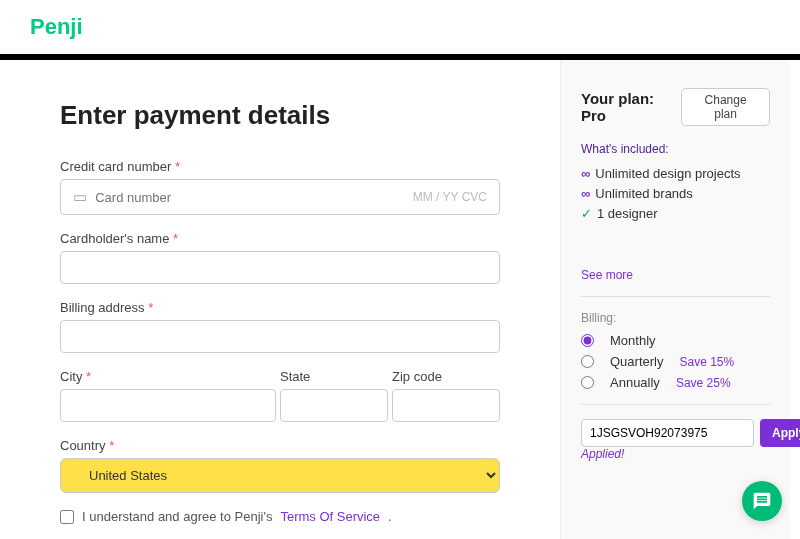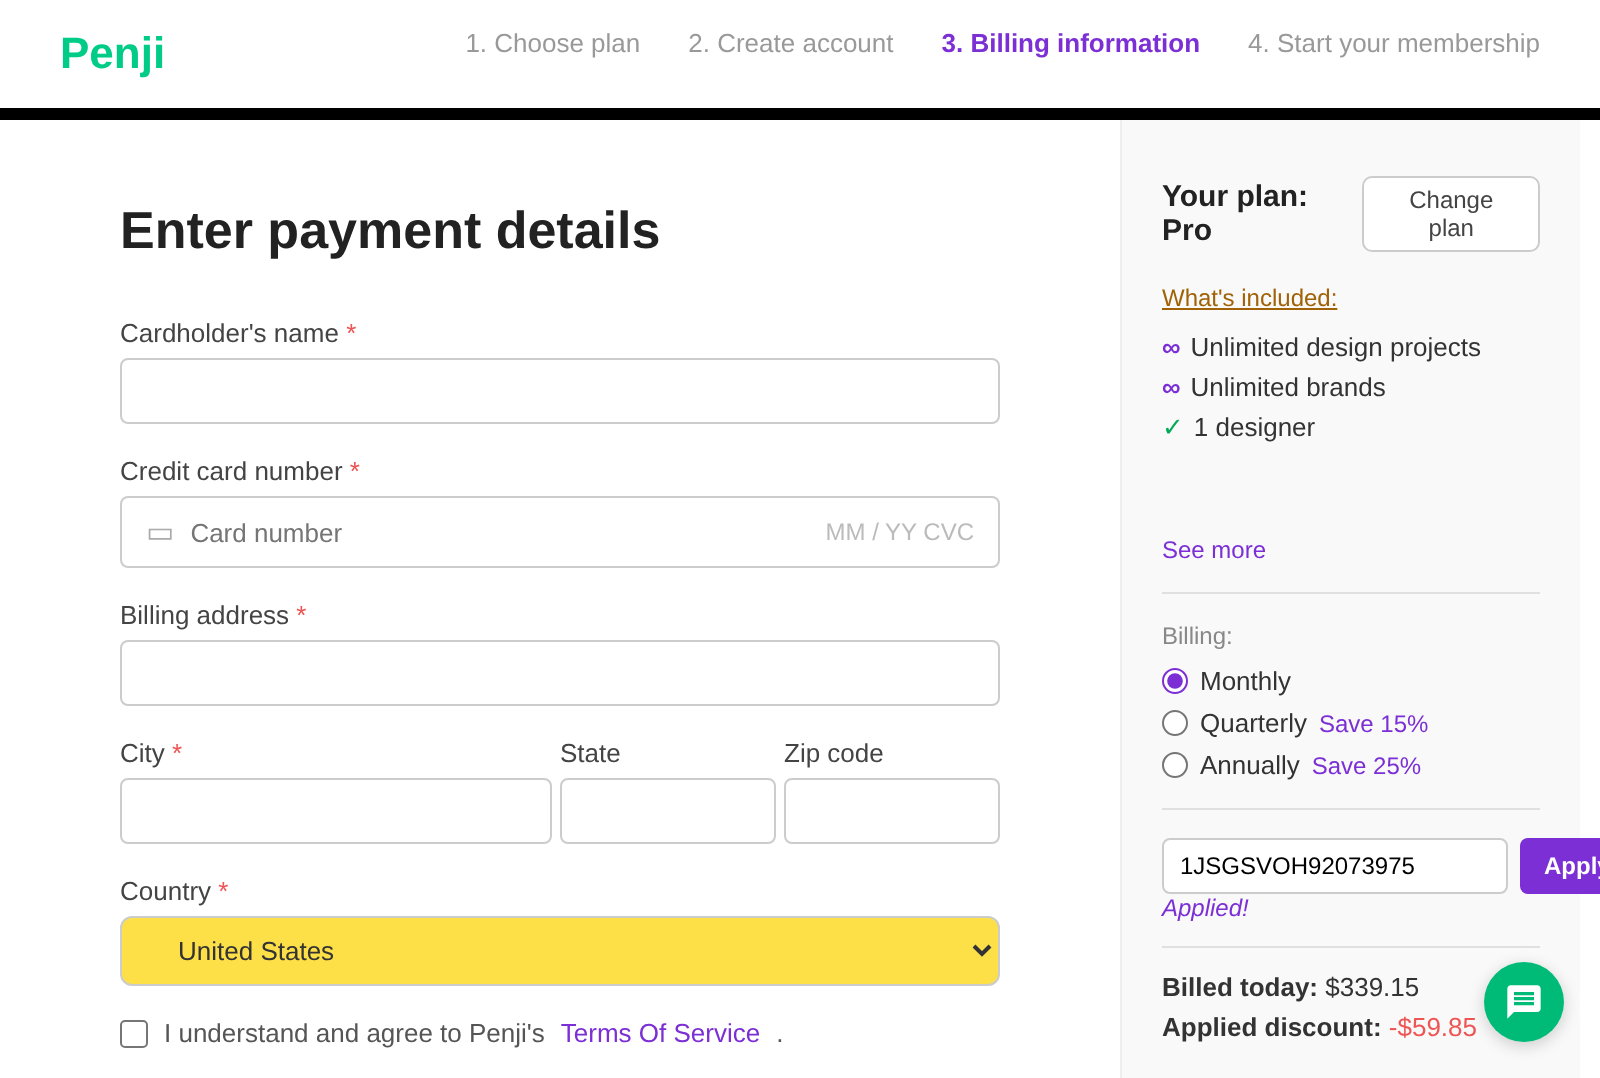--- a/index.html
+++ b/index.html
@@ -41,32 +41,32 @@
     .tos-row { display: flex; align-items: center; gap: 8px; margin-bottom: 20px; font-size: 13px; color: #555; }
     .tos-row input[type=checkbox] { width: 14px; height: 14px; }
     .tos-row a { color: #7b2fd4; text-decoration: none; }
 
     
     .right-panel { width: 230px; background: #f9f9f9; border-left: 1px solid #eee; padding: 28px 20px; }
     .plan-header { display: flex; align-items: center; justify-content: space-between; margin-bottom: 16px; }
     .plan-title { font-size: 15px; font-weight: 600; color: #222; }
     .change-plan-btn { background: #fff; border: 1px solid #ccc; border-radius: 5px; padding: 4px 10px; font-size: 12px; cursor: pointer; color: #444; }
 
-    .whats-included { font-size: 12px; color: #a16207; margin-bottom: 10px; text-decoration: underline; }
+    .whats-included { font-size: 12px; color: #4c1d95; margin-bottom: 10px; }
     .included-list { list-style: none; margin-bottom: 10px; }
     .included-list li { font-size: 13px; margin-bottom: 5px; display: flex; align-items: center; gap: 5px; }
     .inf-icon { color: #7b2fd4; font-size: 13px; font-weight: 700; }
     .check-icon { color: #00aa55; font-size: 13px; }
     .see-more { color: #7b2fd4; font-size: 12px; text-decoration: none; display: block; margin-bottom: 14px; margin-top: 47px; }
 
     .divider { border: none; border-top: 1px solid #e0e0e0; margin-bottom: 14px; }
 
     .billing-label { font-size: 12px; color: #888; margin-bottom: 8px; }
     .billing-options { display: flex; flex-direction: column; gap: 6px; margin-bottom: 14px; }
-    .billing-option { display: flex; align-items: center; gap: 6px; font-size: 13px; }
+    .billing-option { display: flex; align-items: center; gap: 16px; font-size: 13px; }
     .billing-option input[type=radio] { accent-color: #7b2fd4; }
     .save-badge { color: #7b2fd4; font-size: 12px; }
 
     .coupon-row { display: flex; gap: 6px; margin-bottom: 0; }
     .coupon-input { flex: 1; border: 1px solid #ccc; border-radius: 4px; padding: 6px 8px; font-size: 12px; outline: none; }
     .apply-btn { background: #7b2fd4; color: #fff; border: none; border-radius: 4px; padding: 6px 12px; font-size: 12px; font-weight: 600; cursor: pointer; }
     .applied-text { color: #7b2fd4; font-size: 12px; margin-bottom: 12px; font-style: italic; }
 
     .billing-summary { border-top: 1px solid #e0e0e0; padding-top: 12px; }
     .billing-summary-row { font-size: 13px; margin-bottom: 5px; color: #333; }
@@ -77,51 +77,45 @@
     .chat-btn { position: fixed; bottom: 18px; right: 18px; width: 40px; height: 40px; background: #00bb77; border-radius: 50%; display: flex; align-items: center; justify-content: center; cursor: pointer; box-shadow: 0 2px 8px rgba(0,0,0,0.18); }
     .chat-btn svg { width: 20px; height: 20px; fill: #fff; }
   </style>
 </head>
 <body>
 
 <header class="header">
   <div class="logo">
     <span>Penji</span>
   </div>
-  <nav class="steps">
-    <span>1. Choose plan</span>
-    <span>2. Create account</span>
-    <span class="active">3. Billing information</span>
-    <span>4. Start your membership</span>
-  </nav>
 </header>
 
 <div class="main-layout">
 
   <div class="left-panel">
     <h1>Enter payment details</h1>
-
-    <div class="form-group">
-      <label>
-        <span>Cardholder's name</span>
-        <span class="req"> *</span>
-      </label>
-      <input type="text" class="form-input" style="">
-    </div>
 
     <div class="form-group">
       <label>
         <span>Credit card number</span>
         <span class="req"> *</span>
       </label>
       <div class="card-input-row">
         <span class="card-icon">▭</span>
         <input type="text" placeholder="Card number" style="">
         <span class="card-placeholders">MM / YY  CVC</span>
       </div>
+    </div>
+
+    <div class="form-group">
+      <label>
+        <span>Cardholder's name</span>
+        <span class="req"> *</span>
+      </label>
+      <input type="text" class="form-input" style="">
     </div>
 
     <div class="form-group">
       <label>
         <span>Billing address</span>
         <span class="req"> *</span>
       </label>
       <input type="text" class="form-input" style="">
     </div>
 
@@ -213,30 +207,20 @@
     </div>
 
     <hr class="divider">
 
     <div class="coupon-row">
       <input type="text" class="coupon-input" value="1JSGSVOH92073975" style="">
       <button class="apply-btn">Apply</button>
     </div>
     <p class="applied-text">Applied!</p>
 
-    <div class="billing-summary">
-      <div class="billing-summary-row">
-        <strong>Billed today:</strong>
-        <span>$339.15</span>
-      </div>
-      <div class="billing-summary-row">
-        <strong>Applied discount:</strong>
-        <span class="discount-amount">-$59.85</span>
-      </div>
-    </div>
   </div>
 
 </div>
 
 <div class="chat-btn">
   <svg viewBox="0 0 24 24">
     <path d="M20 2H4c-1.1 0-2 .9-2 2v18l4-4h14c1.1 0 2-.9 2-2V4c0-1.1-.9-2-2-2zm-2 12H6v-2h12v2zm0-3H6V9h12v2zm0-3H6V6h12v2z"></path>
   </svg>
 </div>
 

